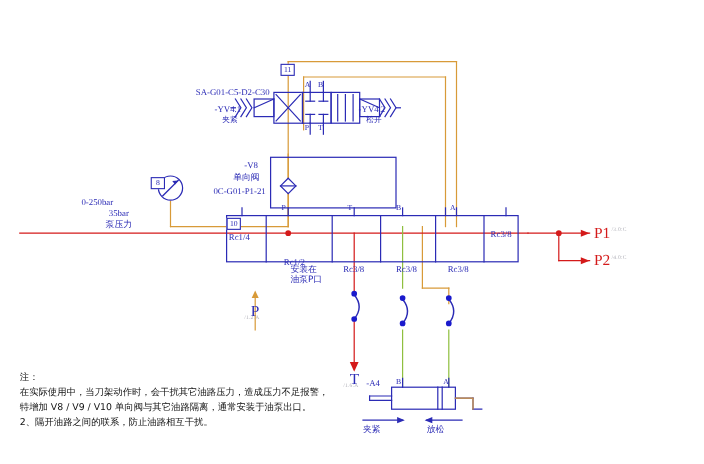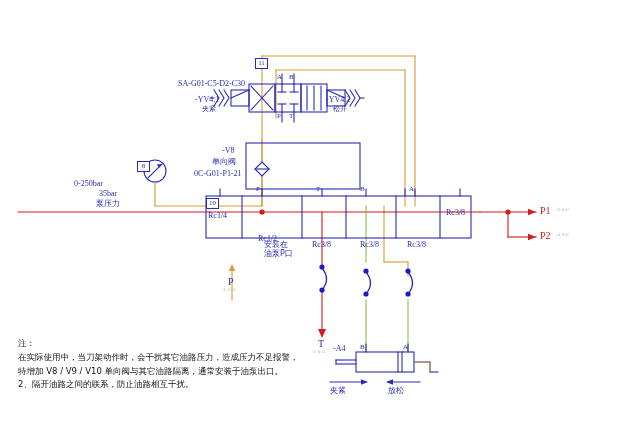--- a/index.html
+++ b/index.html
@@ -14,21 +14,21 @@
   #sheet{position:absolute;left:0;top:0;width:564px;height:422px;border-radius:13px;}
   #svg-layer{position:absolute;left:0;top:0;width:640px;height:422px;}
   .lbl{position:absolute;white-space:pre;line-height:1.12;}
   .blue{color:#2b2bb5;}
   .red{color:#d41a1a;}
   .grey{color:#b0b0b8;}
   .c{text-align:center;}
   .r{text-align:left;}
   .n7{font-size:7px;}
   .n8{font-size:8px;}
-  .n9{font-size:10px;}
+  .n9{font-size:14px;}
   .tiny{font-size:5px;letter-spacing:.2px;}
   .cn{font-family:"DejaVu Sans","Liberation Sans",sans-serif;}
   .notes{position:absolute;left:18px;top:337px;width:300px;color:#111;
          font-family:"DejaVu Sans","Liberation Sans",sans-serif;font-size:8.5px;line-height:1.62;}
   .notes div{white-space:pre;}
   .balloon{position:absolute;border:1px solid #2b2bb5;color:#2b2bb5;
            font-size:7px;line-height:9px;text-align:center;width:11px;height:9px;
            font-family:"Liberation Serif",serif;background:#fff;}
 </style>
 </head>

